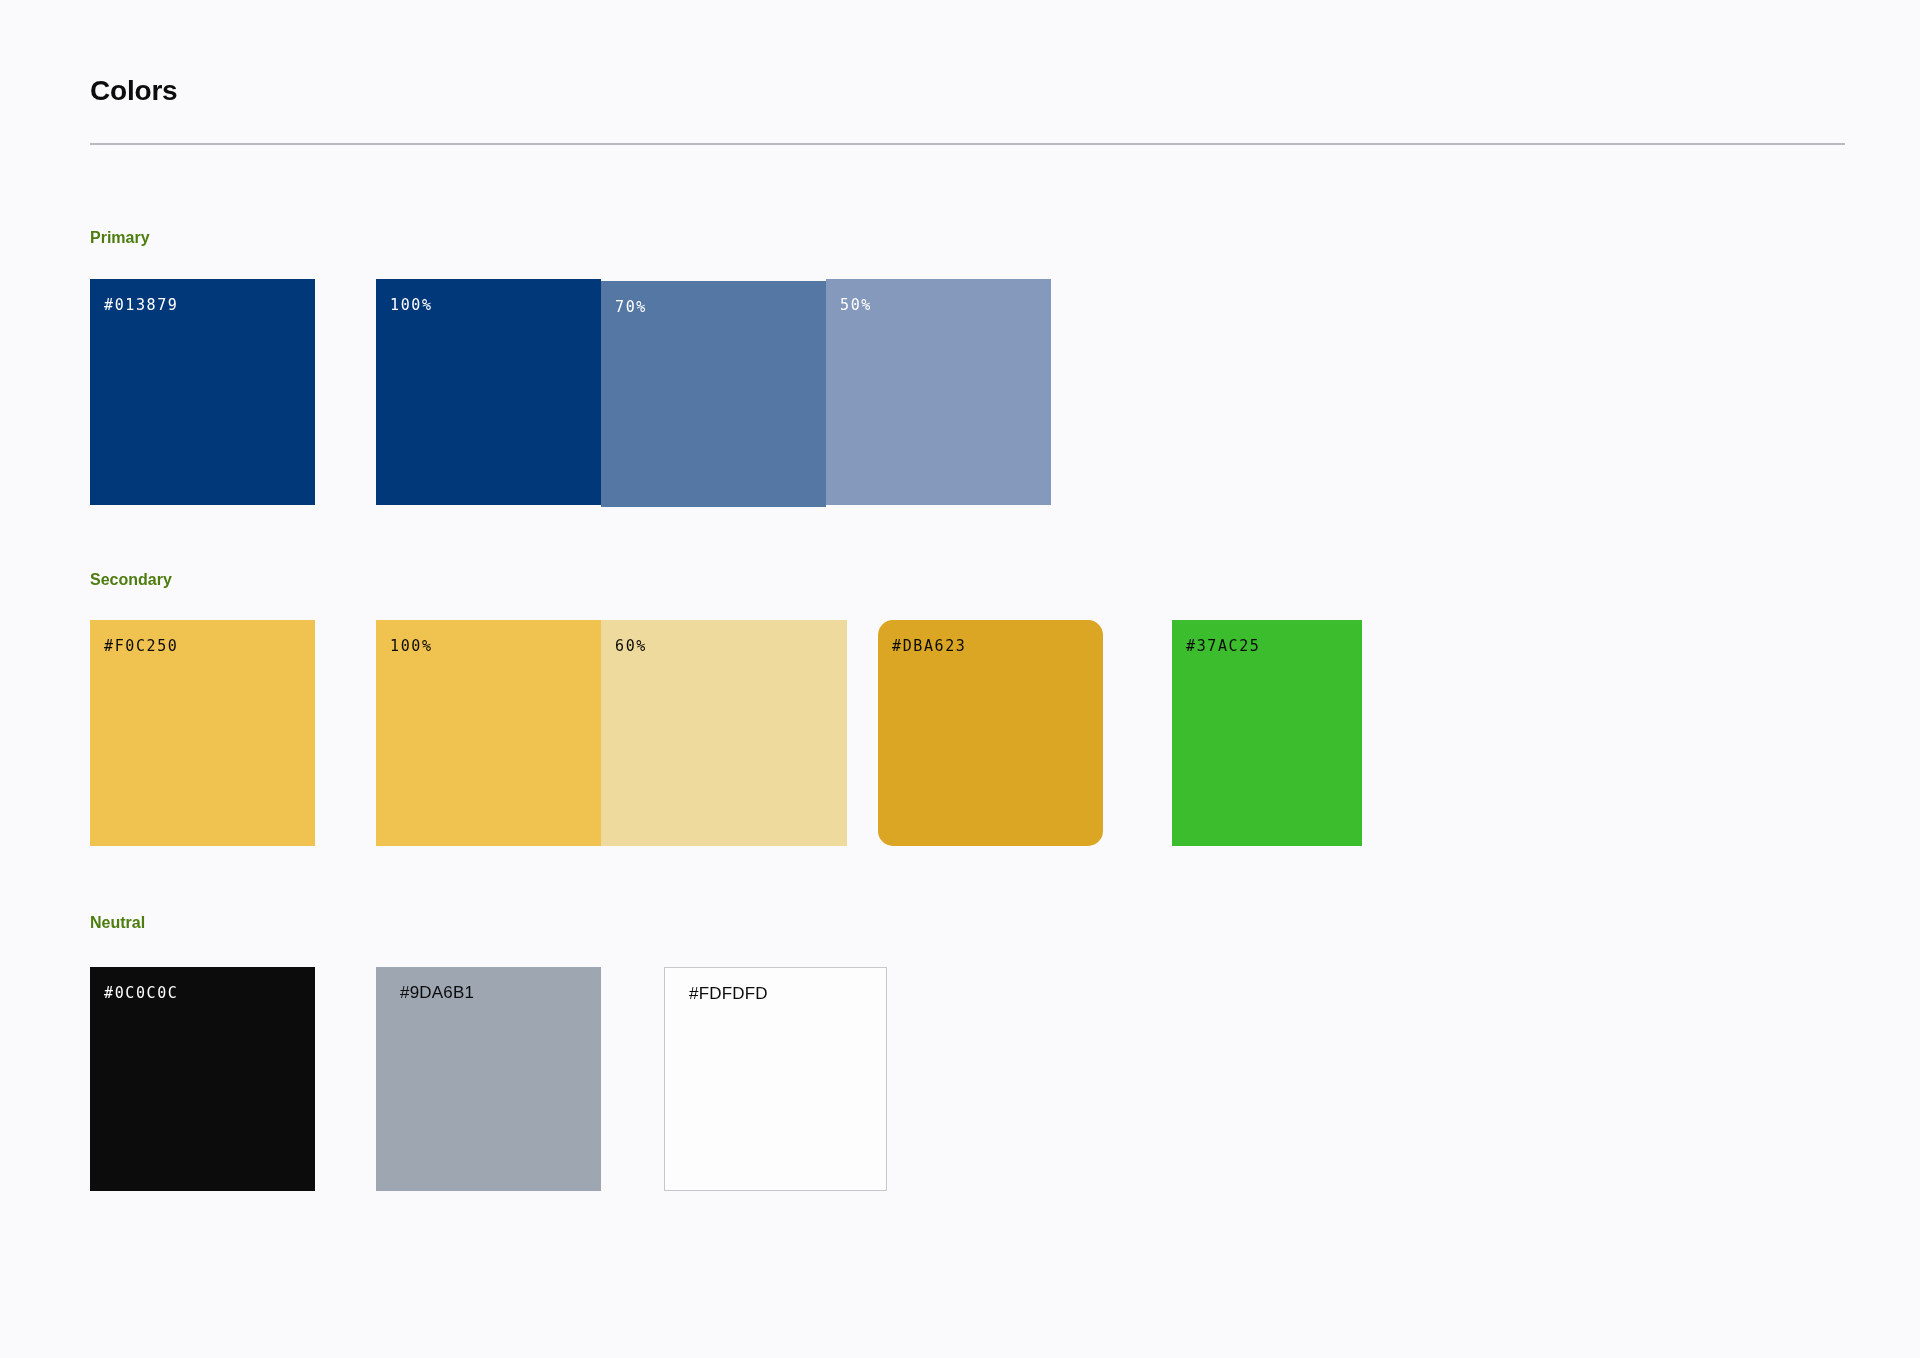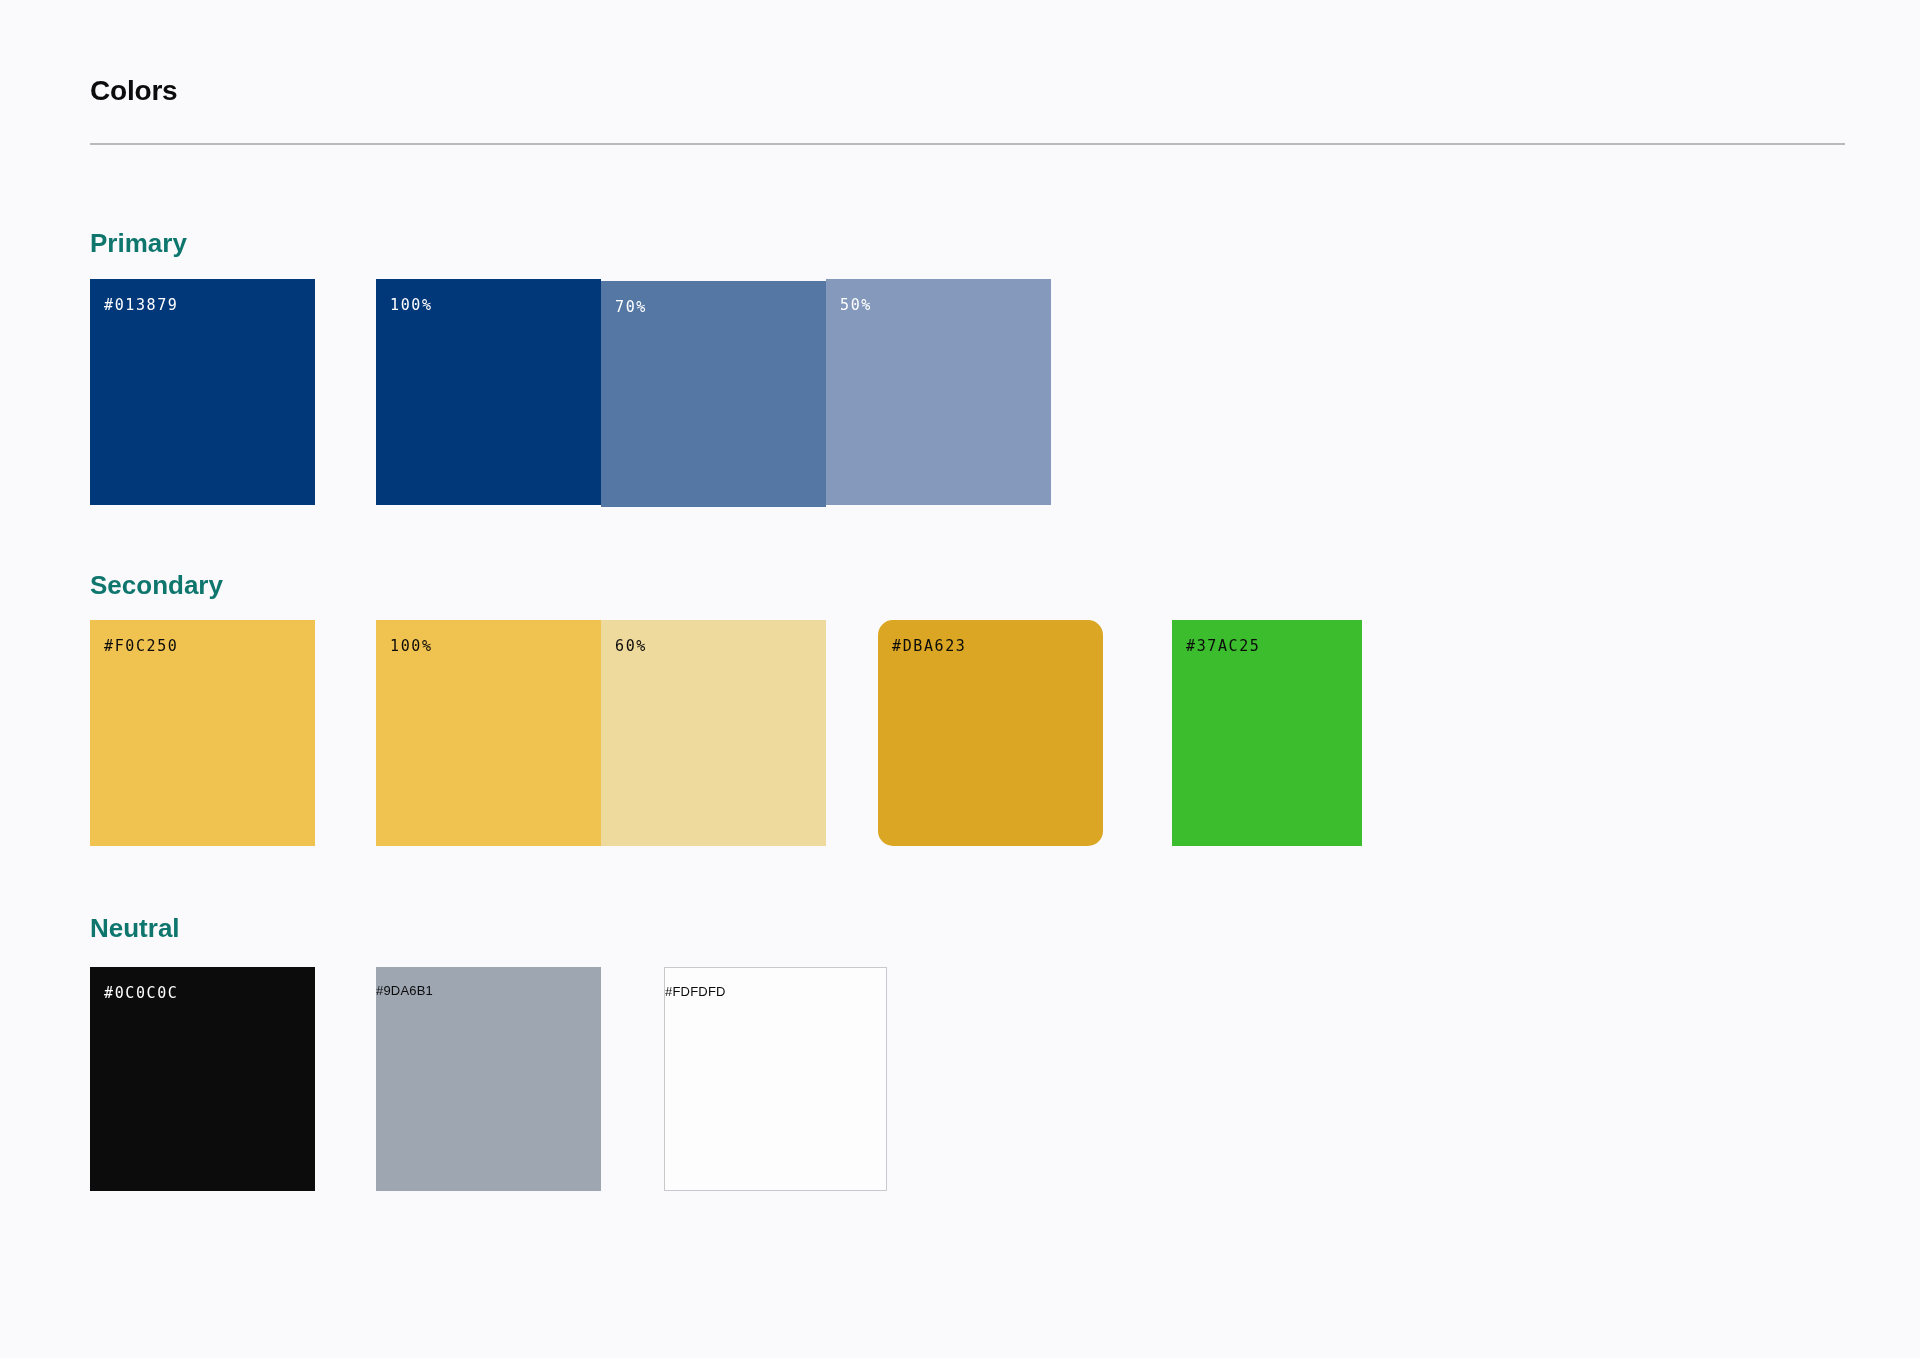--- a/index.html
+++ b/index.html
@@ -37,23 +37,23 @@
     left: 90px;
     top: 143px;
     width: 1755px;
     height: 2px;
     background: #B9B9C0;
   }
 
   
   .section-label {
     position: absolute;
-    font-size: 26px;
+    font-size: 16px;
     font-weight: 600;
-    color: #0f766e;
+    color: #4d7c0f;
     line-height: 1;
   }
 
   .swatch-row {
     position: absolute;
   }
 
   .swatch {
     position: absolute;
     box-sizing: border-box;
@@ -64,24 +64,24 @@
     left: 14px;
     top: 17px;
     font-family: "DejaVu Sans Mono", monospace;
     font-size: 15px;
     letter-spacing: 1.6px;
     white-space: nowrap;
   }
 
   .swatch-label.sans {
     font-family: "Liberation Sans", sans-serif;
-    font-size: 13px;
+    font-size: 17px;
     letter-spacing: 0.2px;
     top: 16px;
-    left: 0;
+    left: 24px;
   }
 
   .swatch.bordered {
     border: 1px solid #C8C8CC;
     padding-left: 28px;
   }
 </style>
 </head>
 <body>
 
@@ -111,21 +111,21 @@
       <div class="section-label" style="left: 90px; top: 572px; text-align: center;">Secondary</div>
       <div class="swatch-row" style="left: 90px; top: 620px; height: 226px;">
         <div class="swatch" style="left: 0px; top: 0px; width: 225px; height: 226px; background: rgb(240, 194, 80);">
           <span class="swatch-label" style="color: rgb(12, 12, 12);">#F0C250</span>
         </div>
       </div>
       <div class="swatch-row" style="left: 376px; top: 620px; height: 226px;">
         <div class="swatch" style="left: 0px; top: 0px; width: 225px; height: 226px; background: rgb(240, 194, 80);">
           <span class="swatch-label" style="color: rgb(12, 12, 12);">100%</span>
         </div>
-        <div class="swatch" style="left: 225px; top: 0px; width: 225px; height: 226px; background: rgb(238, 218, 156);">
+        <div class="swatch" style="left: 225px; top: 0px; width: 246px; height: 226px; background: rgb(238, 218, 156);">
           <span class="swatch-label" style="color: rgb(12, 12, 12);">60%</span>
         </div>
       </div>
       <div class="swatch-row" style="left: 878px; top: 620px; height: 226px;">
         <div class="swatch" style="left: 0px; top: 0px; width: 225px; height: 226px; background: rgb(219, 166, 35); border-radius: 15px;">
           <span class="swatch-label" style="color: rgb(12, 12, 12);">#DBA623</span>
         </div>
       </div>
       <div class="swatch-row" style="left: 1172px; top: 620px; height: 226px;">
         <div class="swatch" style="left: 0px; top: 0px; width: 190px; height: 226px; background: rgb(59, 189, 46);">

